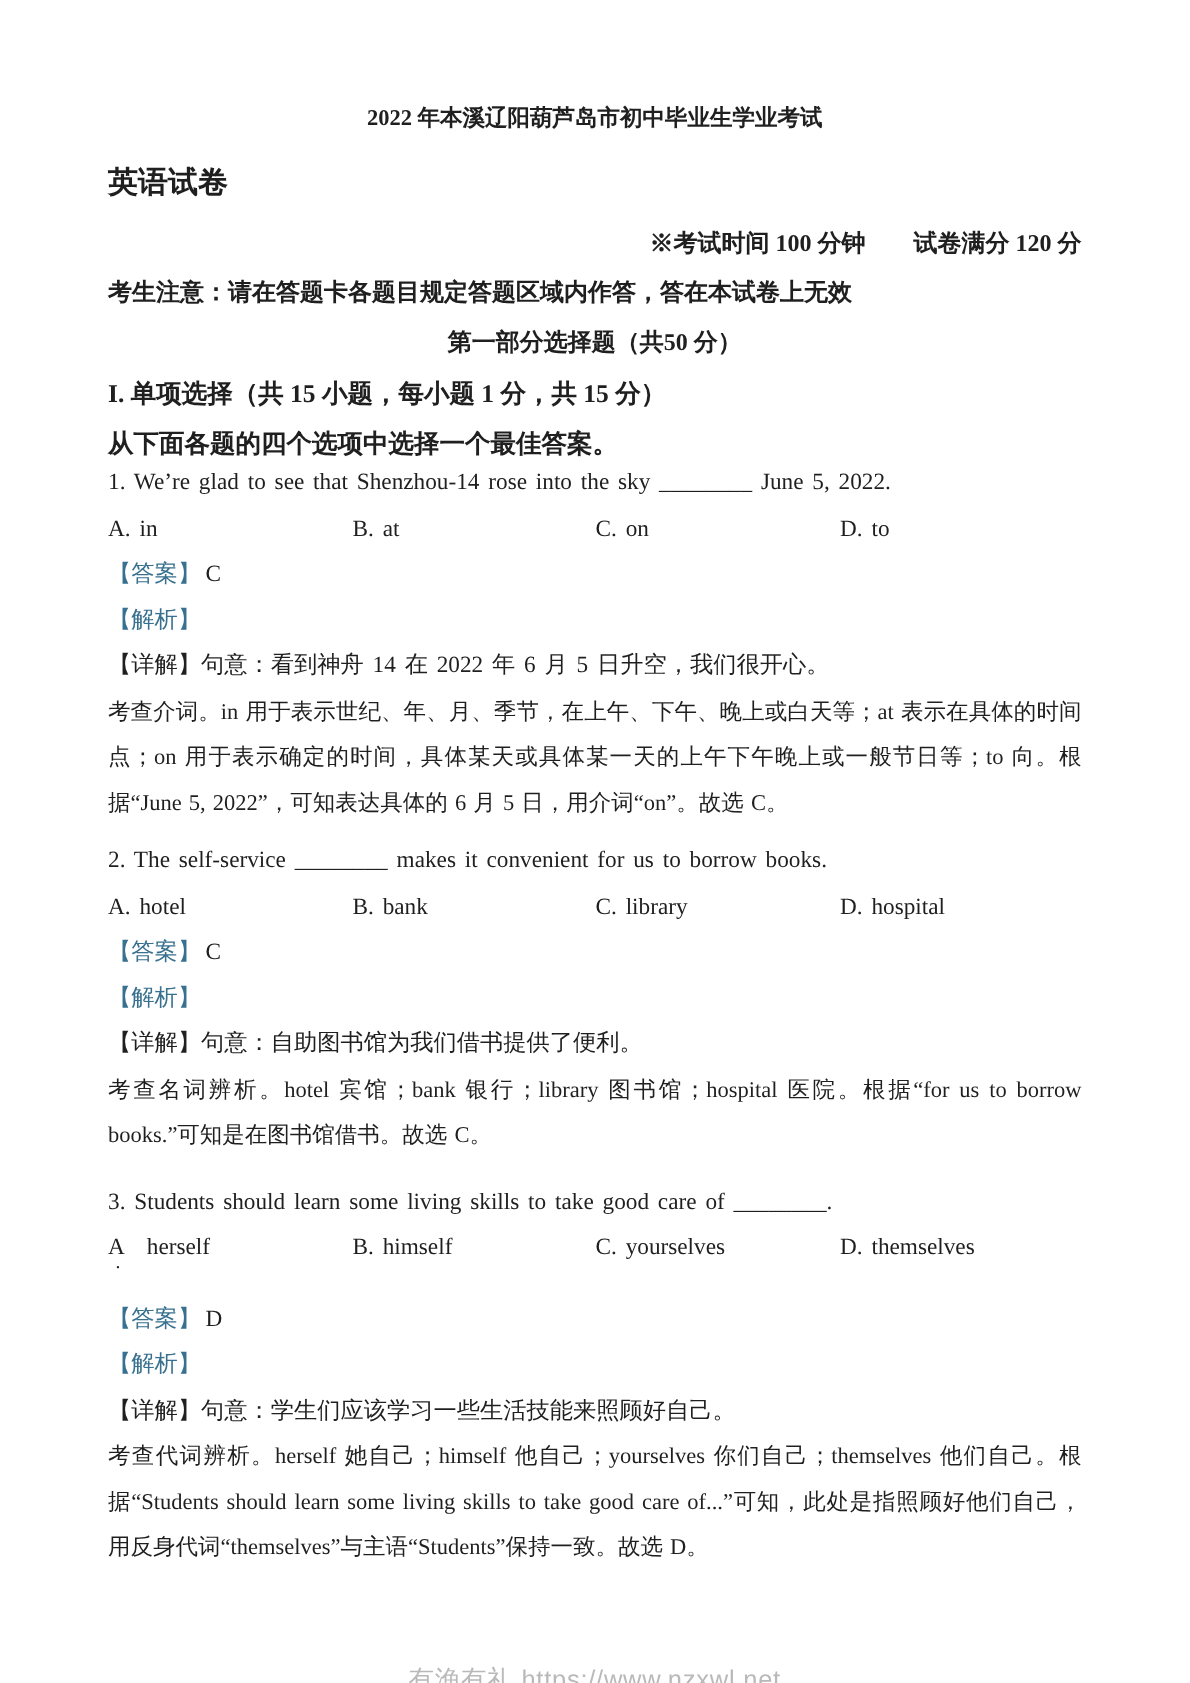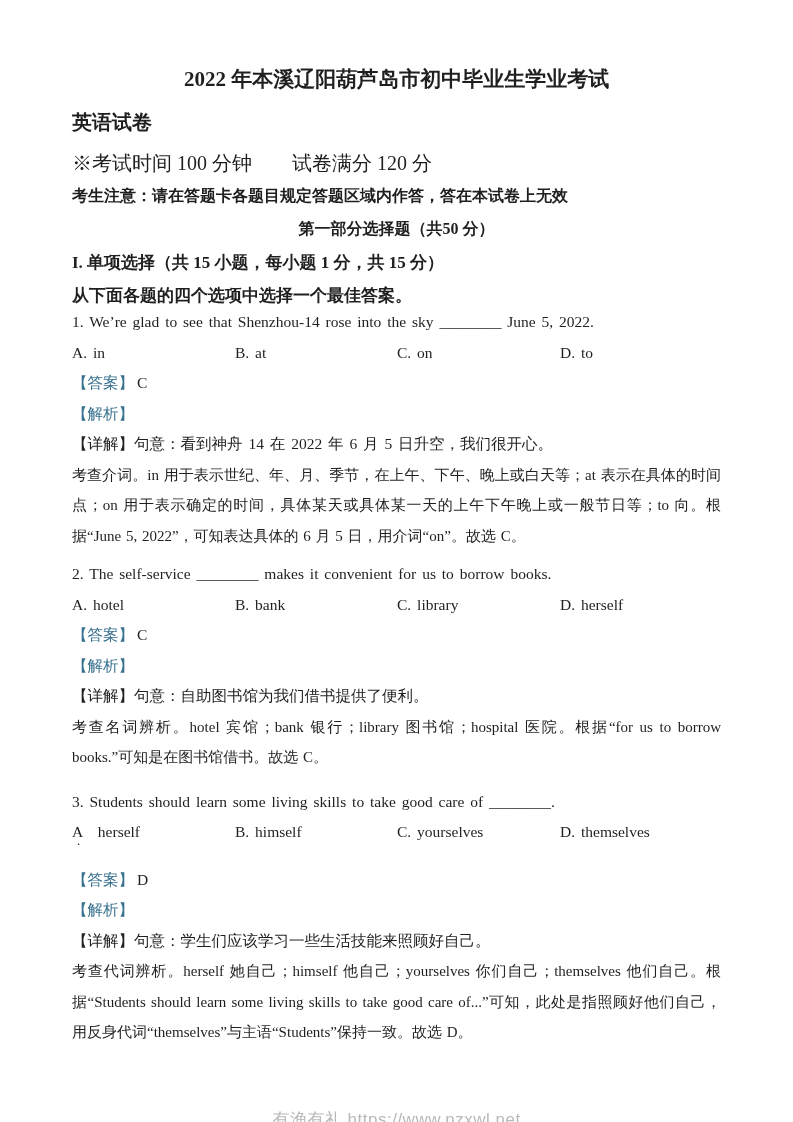--- a/index.html
+++ b/index.html
@@ -7,23 +7,23 @@
     position: relative;
     width: 793px;
     height: 1122px;
     background: #ffffff;
     overflow: hidden;
     font-family: "Liberation Serif", "DejaVu Serif", serif;
     color: #1f1f1f;
   }
   .content { padding: 66px 72px 0 72px; }
 
-  .doc-title   { font-size: 21px; font-weight: 700; text-align: center; line-height: 26px; }
+  .doc-title   { font-size: 15px; font-weight: 700; text-align: center; line-height: 26px; }
   .doc-subtitle{ font-size: 20px; font-weight: 700; line-height: 26px; margin-top: 17px; }
-  .meta        { font-size: 20px; font-weight: 400; text-align: left; line-height: 22px; margin-top: 17px; }
+  .meta        { font-size: 16px; font-weight: 700; text-align: right; line-height: 22px; margin-top: 17px; }
   .notice      { font-size: 16px; font-weight: 700; line-height: 22px; margin-top: 11px; }
   .part-title  { font-size: 16px; font-weight: 700; text-align: center; line-height: 22px; margin-top: 11px; }
   .sec-title   { font-size: 17px; font-weight: 700; line-height: 23px; margin-top: 11px; }
   .sec-instr   { font-size: 17px; font-weight: 700; line-height: 23px; margin-top: 10px; }
 
   .question    { margin-top: 0; }
   .question.q2 { margin-top: 8px; }
   .question.q3 { margin-top: 14px; }
 
   .bline { font-size: 15.5px; line-height: 30.5px; word-spacing: 2px; }
@@ -92,21 +92,21 @@
       <div class="bline">【详解】句意：看到神舟 14 在 2022 年 6 月 5 日升空，我们很开心。</div>
       <div class="explain">考查介词。in 用于表示世纪、年、月、季节，在上午、下午、晚上或白天等；at 表示在具体的时间点；on 用于表示确定的时间，具体某天或具体某一天的上午下午晚上或一般节日等；to 向。根据“June 5, 2022”，可知表达具体的 6 月 5 日，用介词“on”。故选 C。</div>
     </div>
 
     <div class="question q2">
       <div class="bline">2. The self-service ________ makes it convenient for us to borrow books.</div>
       <div class="options">
         <span class="opt">A. hotel</span>
         <span class="opt">B. bank</span>
         <span class="opt">C. library</span>
-        <span class="opt">D. herself</span>
+        <span class="opt">D. hospital</span>
       </div>
       <div class="bline">
         <span class="accent">【答案】</span><span class="ans-letter">C</span>
       </div>
       <div class="bline accent">【解析】</div>
       <div class="bline">【详解】句意：自助图书馆为我们借书提供了便利。</div>
       <div class="explain">考查名词辨析。hotel 宾馆；bank 银行；library 图书馆；hospital 医院。根据“for us to borrow books.”可知是在图书馆借书。故选 C。</div>
     </div>
 
     <div class="question q3">

